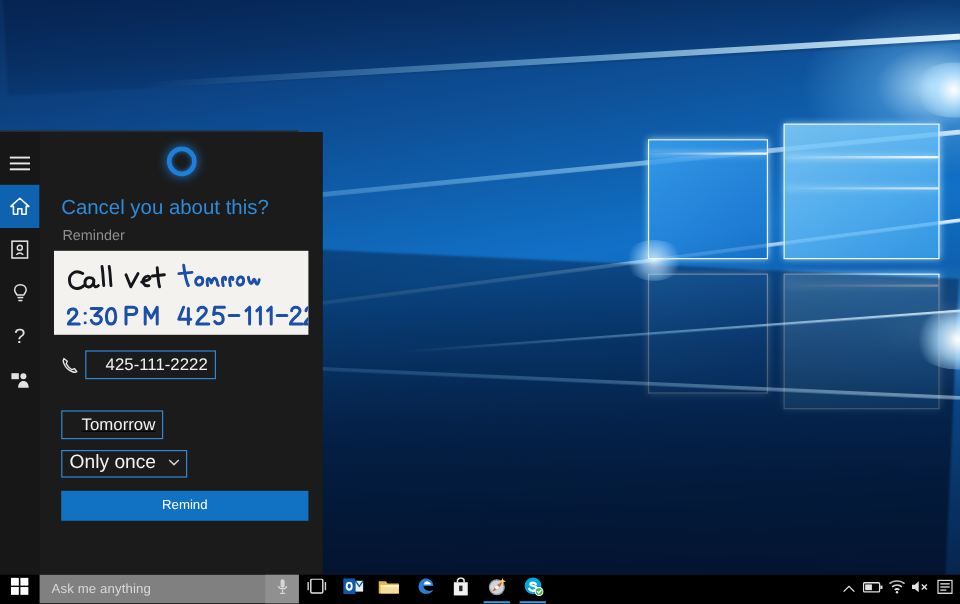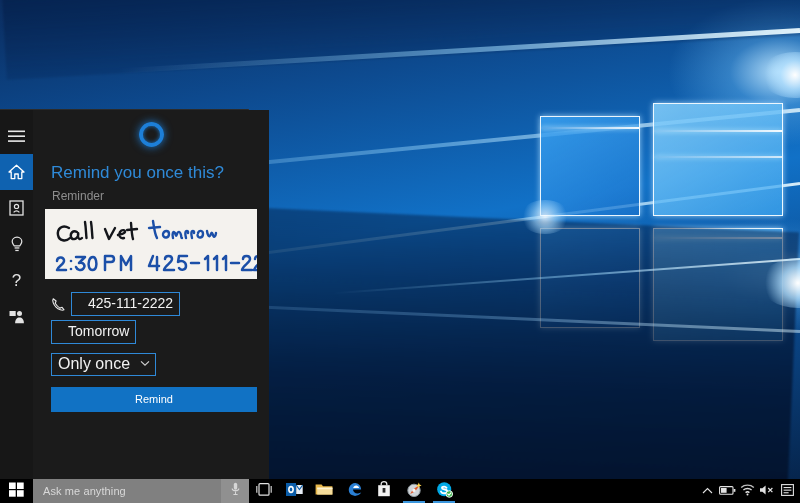--- a/index.html
+++ b/index.html
@@ -129,21 +129,21 @@
   .field-row { display: flex; align-items: center; margin-top: 13px; margin-left: 6px; }
   .phone-glyph { width: 20px; color: #e6e6e6; display: flex; align-items: center; }
   .box-field {
     border: 1.5px solid #2f89d8;
     background: transparent;
     color: #f2f2f2;
     padding: 2px 6px 3px 16px;
     font-size: 14px; line-height: 17px;
     display: inline-block;
   }
-  #date-field-row { margin-top: 4px; margin-left: 6px; }
+  #date-field-row { margin-top: 26px; margin-left: 6px; text-decoration: underline; }
   #time-field-row { margin-top: 9px; margin-left: 6px; }
   #repeat-row { margin-top: 9px; margin-left: 6px; }
   #repeat-select {
     border: 1.5px solid #2f89d8; background: transparent; color: #f2f2f2;
     font-size: 16px; line-height: 14px; padding: 3px 5px 4px 6px;
     display: inline-flex; align-items: center; gap: 10px; cursor: pointer;
   }
   #repeat-select .chev { color: #cfcfcf; font-size: 9px; }
 
   #action-row { display: flex; gap: 0; margin-top: 11px; margin-left: 6px; width: 206px; }
@@ -281,21 +281,21 @@
         </span>
       </div>
     </div>
 
     <div id="cortana-body">
 
       <div id="cortana-logo-wrap">
         <div id="cortana-ring"></div>
       </div>
 
-      <div id="cortana-title">Remind you once this?</div>
+      <div id="cortana-title">Cancel you about this?</div>
 
       <div id="cortana-subtitle">Reminder</div>
 
       <div id="note-card">
         <svg width="217" height="70" viewBox="0 0 217 70">
           <g fill="none" stroke="#14161b" stroke-width="2.4" stroke-linecap="round" stroke-linejoin="round">
 
             <path d="M24 19 C17 15, 12 20, 13 26 C14 32, 21 33, 25 29"></path>
 
             <path d="M32 23 C28 21, 25 24, 26 28 C27 31, 31 31, 33 27 C33.5 24.5, 33 22, 33 27 C33 30, 35 31, 37 29"></path>

